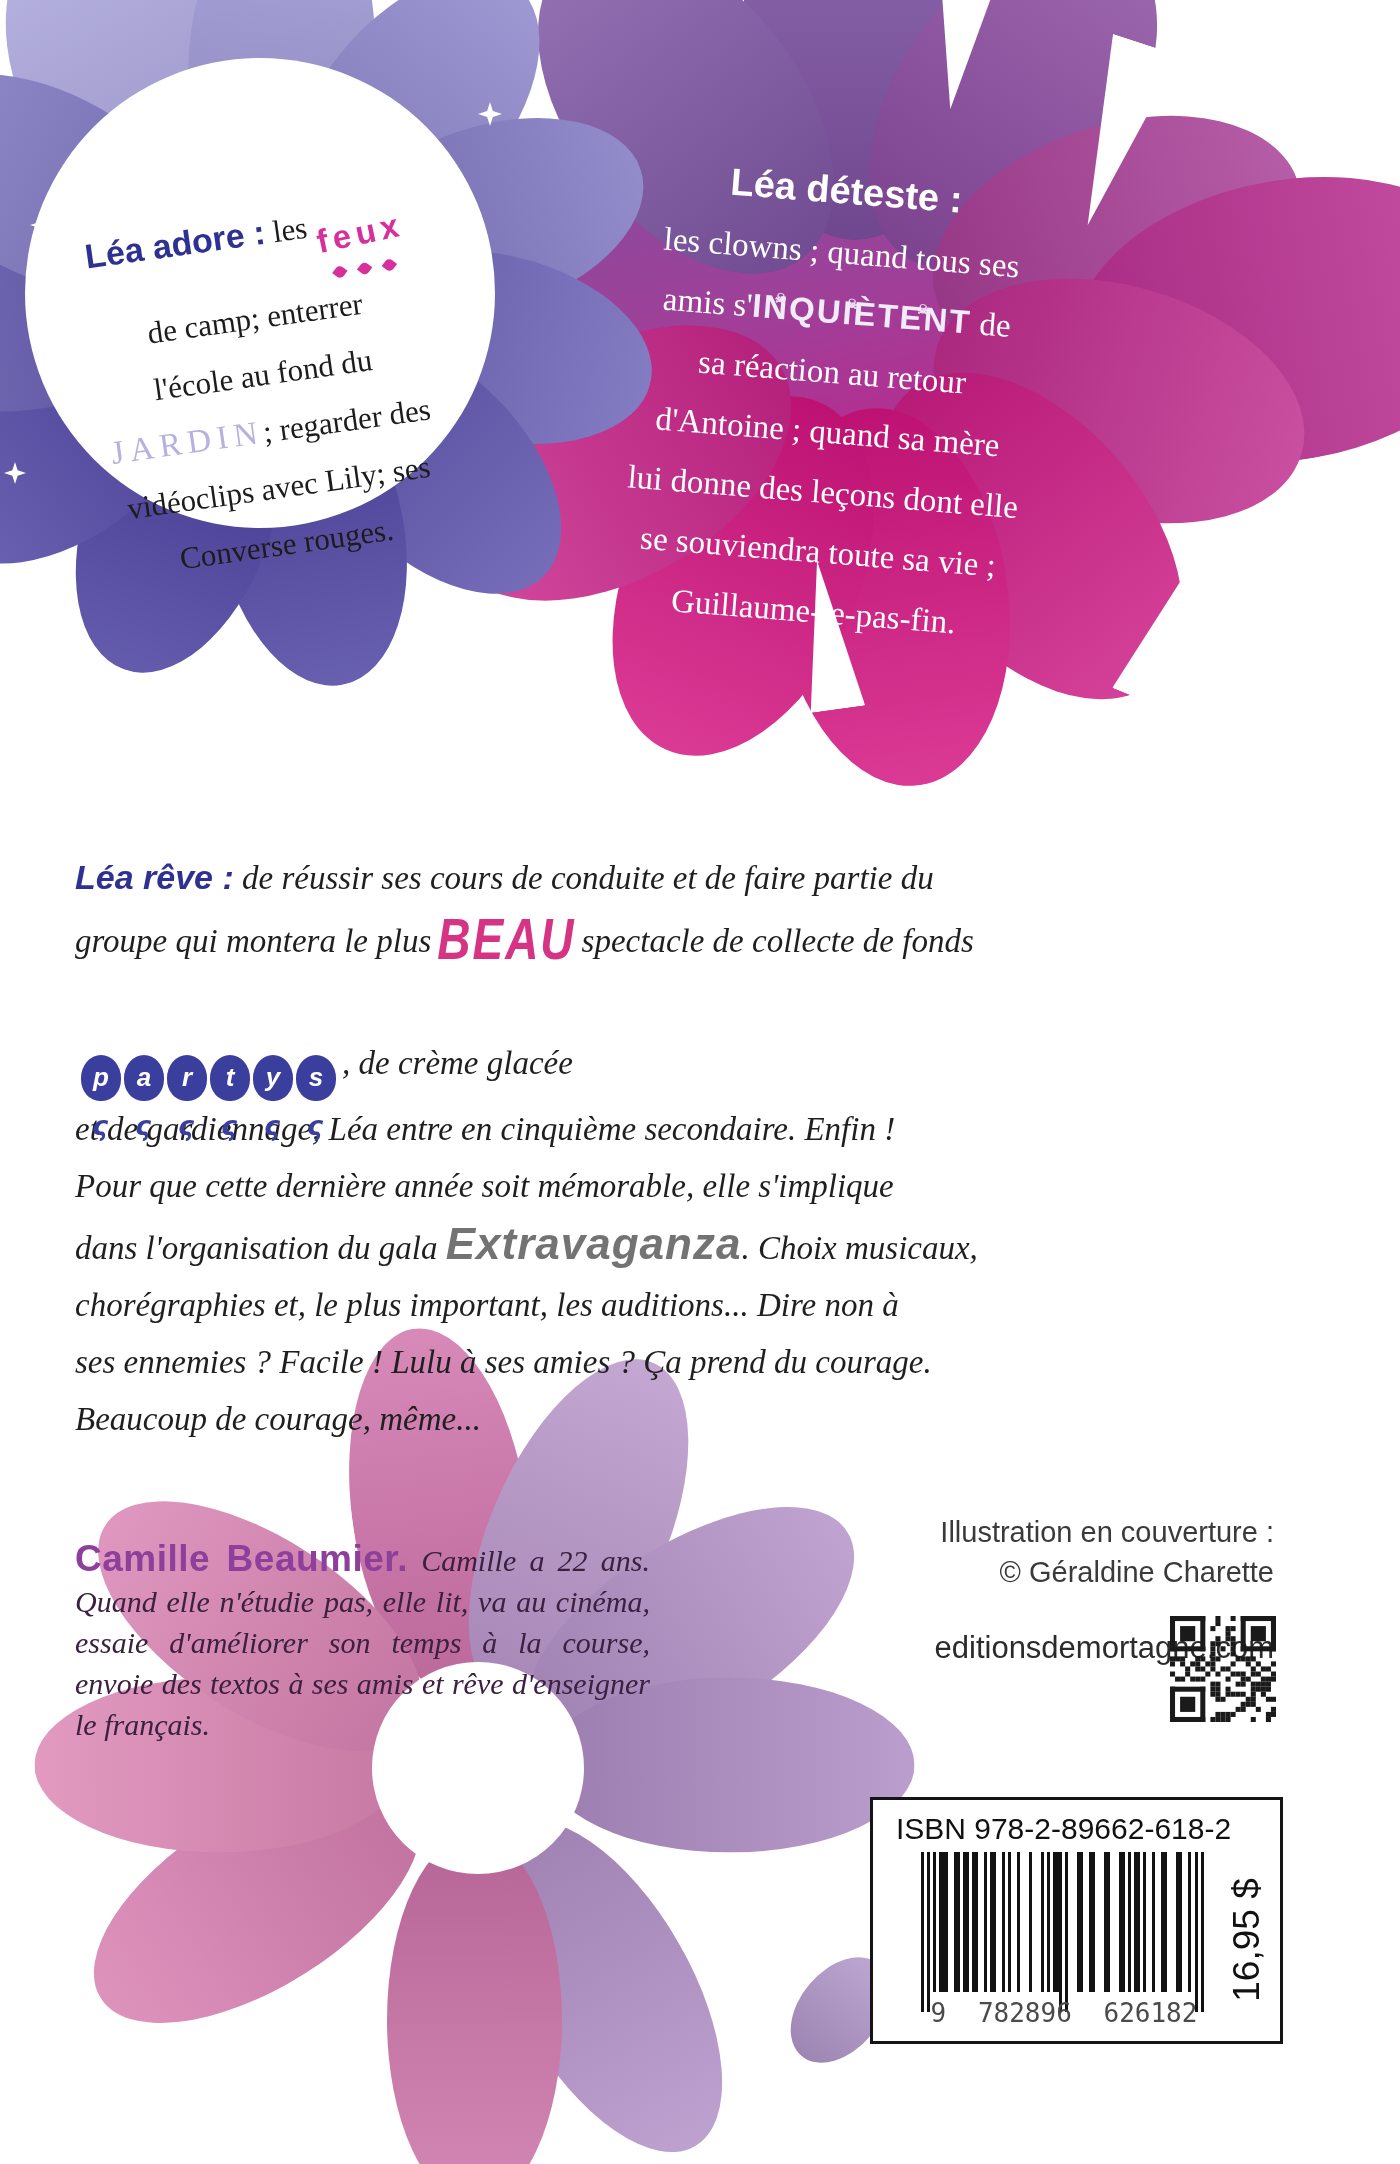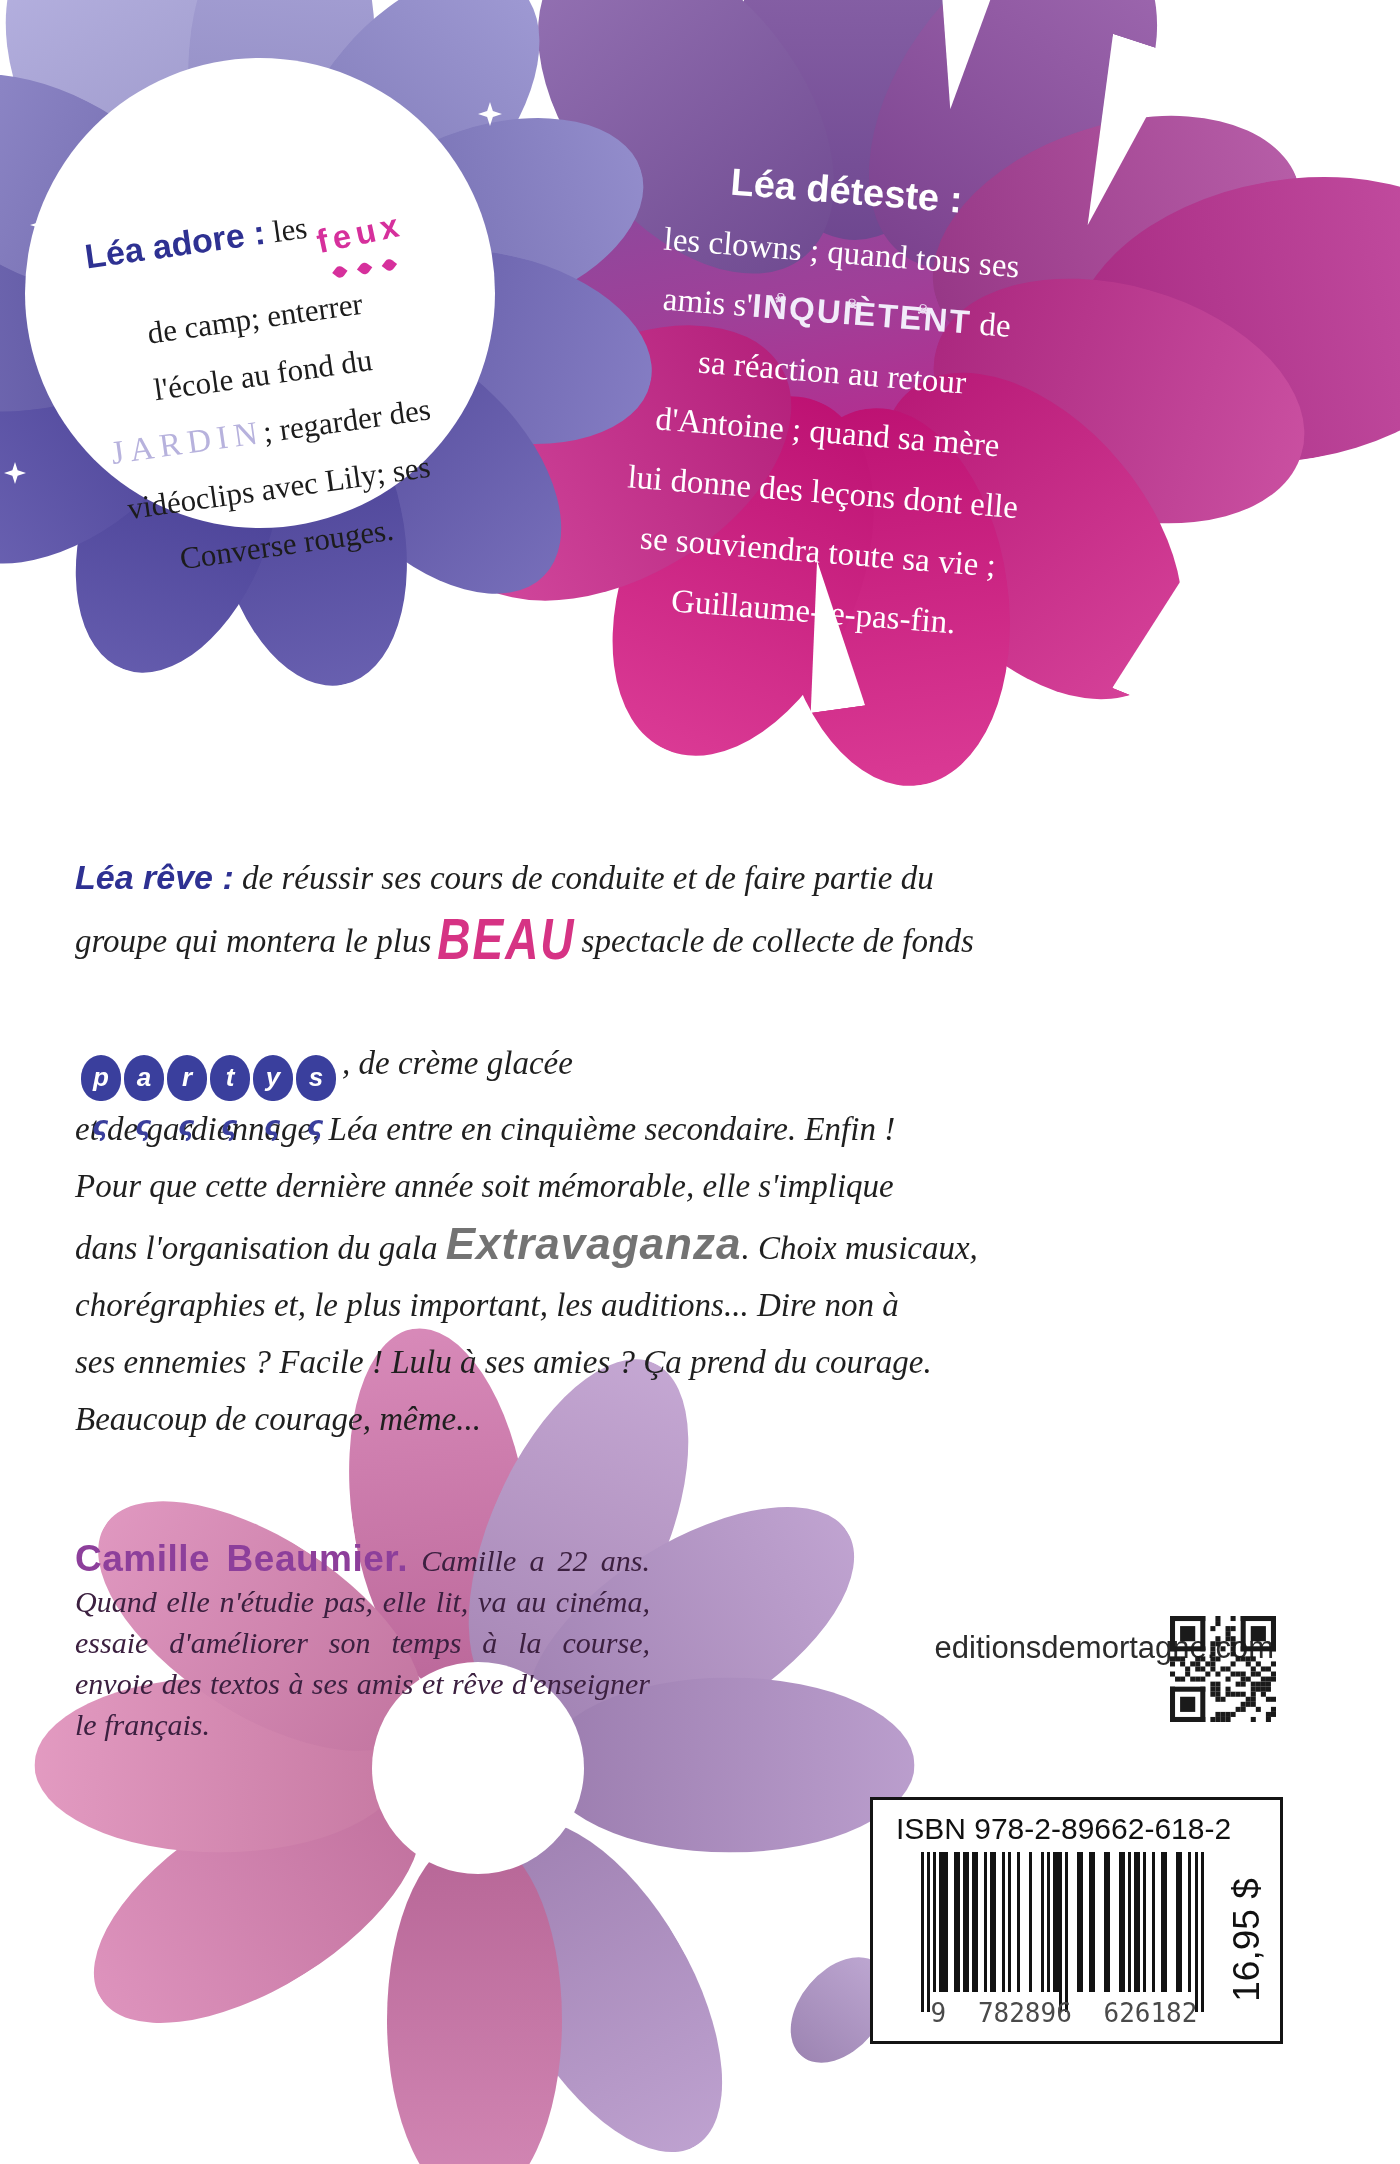--- a/index.html
+++ b/index.html
@@ -174,20 +174,24 @@
     <div class="petal pb" style="left:387px;top:1835px;background-color:#cb71a7;transform:rotate(180deg);"></div>
     <div class="petal pb" style="left:170px;top:1715px;background-color:#d77eb0;transform:rotate(-122deg);"></div>
     <div class="petal pb" style="left:132px;top:1580px;background-color:#dd87b5;transform:rotate(-90deg);"></div>
     <div class="petal pb" style="left:173px;top:1441px;background-color:#d983b3;transform:rotate(-57deg);"></div>
     <div class="petal" style="left:800px;top:1950px;width:80px;height:120px;background-color:#b095c8;transform:rotate(40deg);"></div>
     <div class="wcircle" style="left:372px;top:1662px;width:212px;height:212px;"></div>
   </div>
 
   <div class="bio bio-camille"><span class="bio-name name-camille">Camille Beaumier.</span><span> Camille a 22 ans. Quand elle n'étudie pas, elle lit, va au cinéma, essaie d'améliorer son temps à la course, envoie des textos à ses amis et rêve d'enseigner le français.</span></div>
 
+  <div class="credits">
+    <div>Illustration en couverture :</div>
+    <div>© Géraldine Charette</div>
+  </div>
   <svg class="qr" viewBox="0 0 105 105" xmlns="http://www.w3.org/2000/svg">
       <rect x="0" y="0" width="35" height="5" fill="#1a1a1a"></rect>
       <rect x="0" y="30" width="35" height="5" fill="#1a1a1a"></rect>
       <rect x="0" y="0" width="5" height="35" fill="#1a1a1a"></rect>
       <rect x="30" y="0" width="5" height="35" fill="#1a1a1a"></rect>
       <rect x="10" y="10" width="15" height="15" fill="#1a1a1a"></rect>
       <rect x="70" y="0" width="35" height="5" fill="#1a1a1a"></rect>
       <rect x="70" y="30" width="35" height="5" fill="#1a1a1a"></rect>
       <rect x="70" y="0" width="5" height="35" fill="#1a1a1a"></rect>
       <rect x="100" y="0" width="5" height="35" fill="#1a1a1a"></rect>

